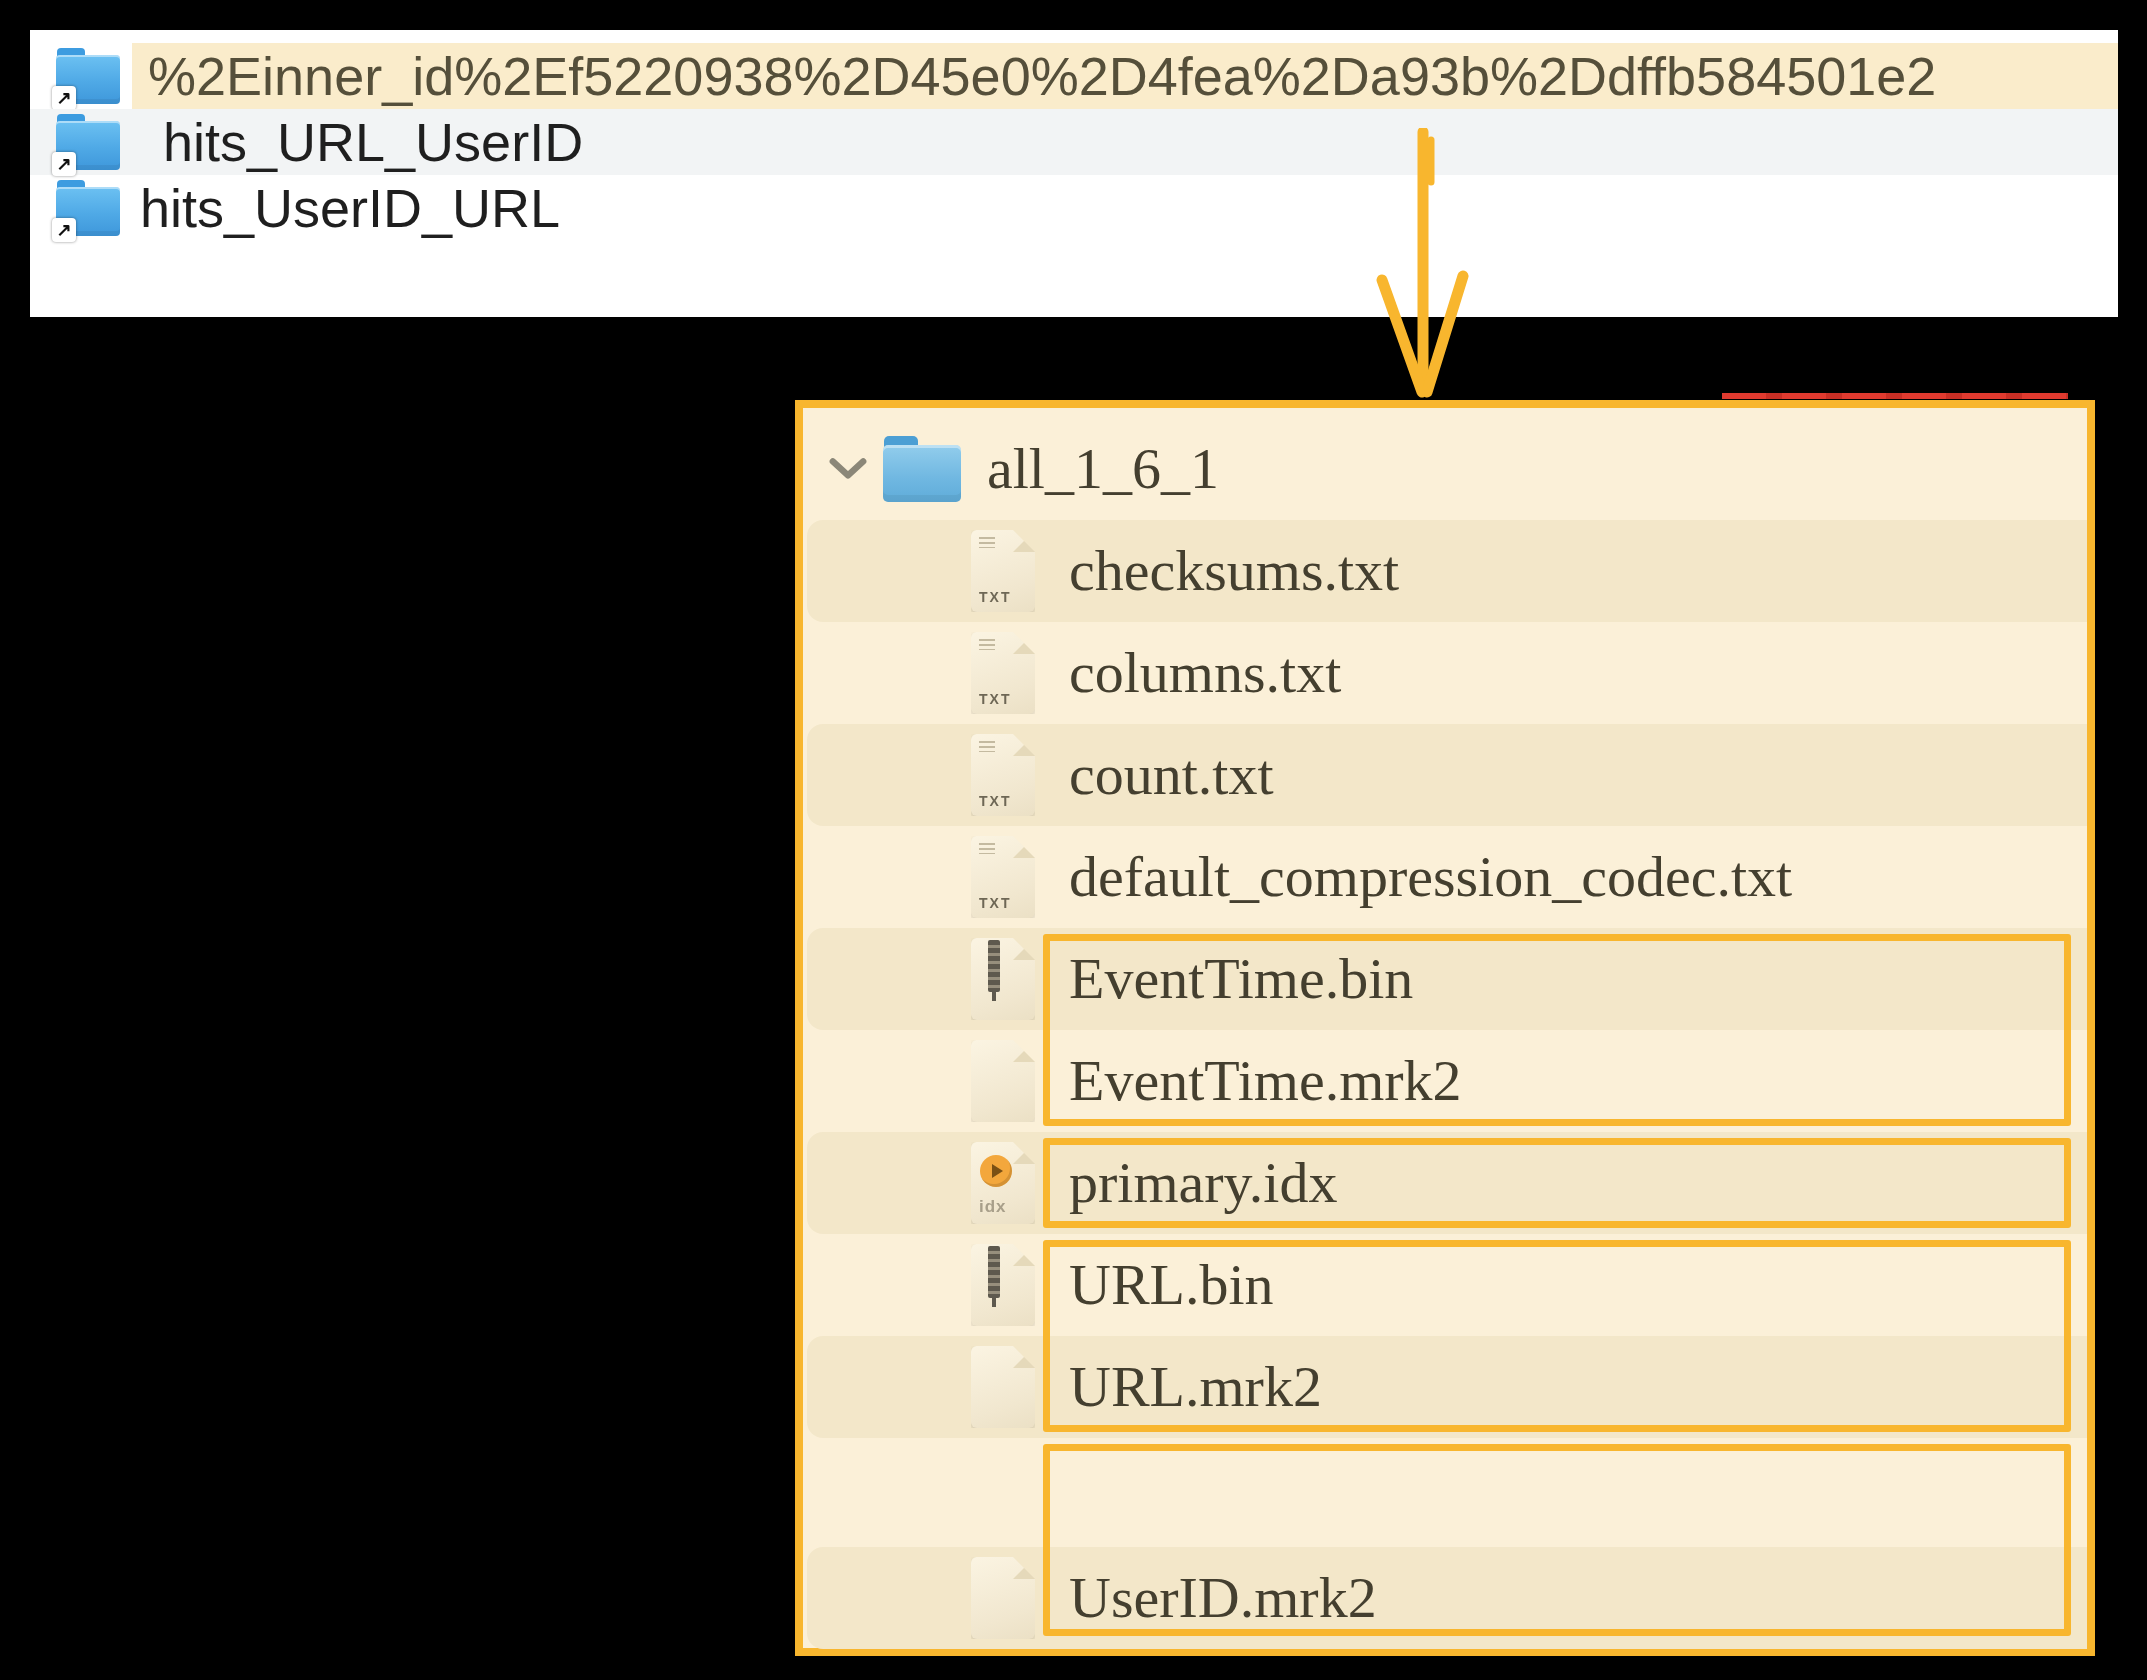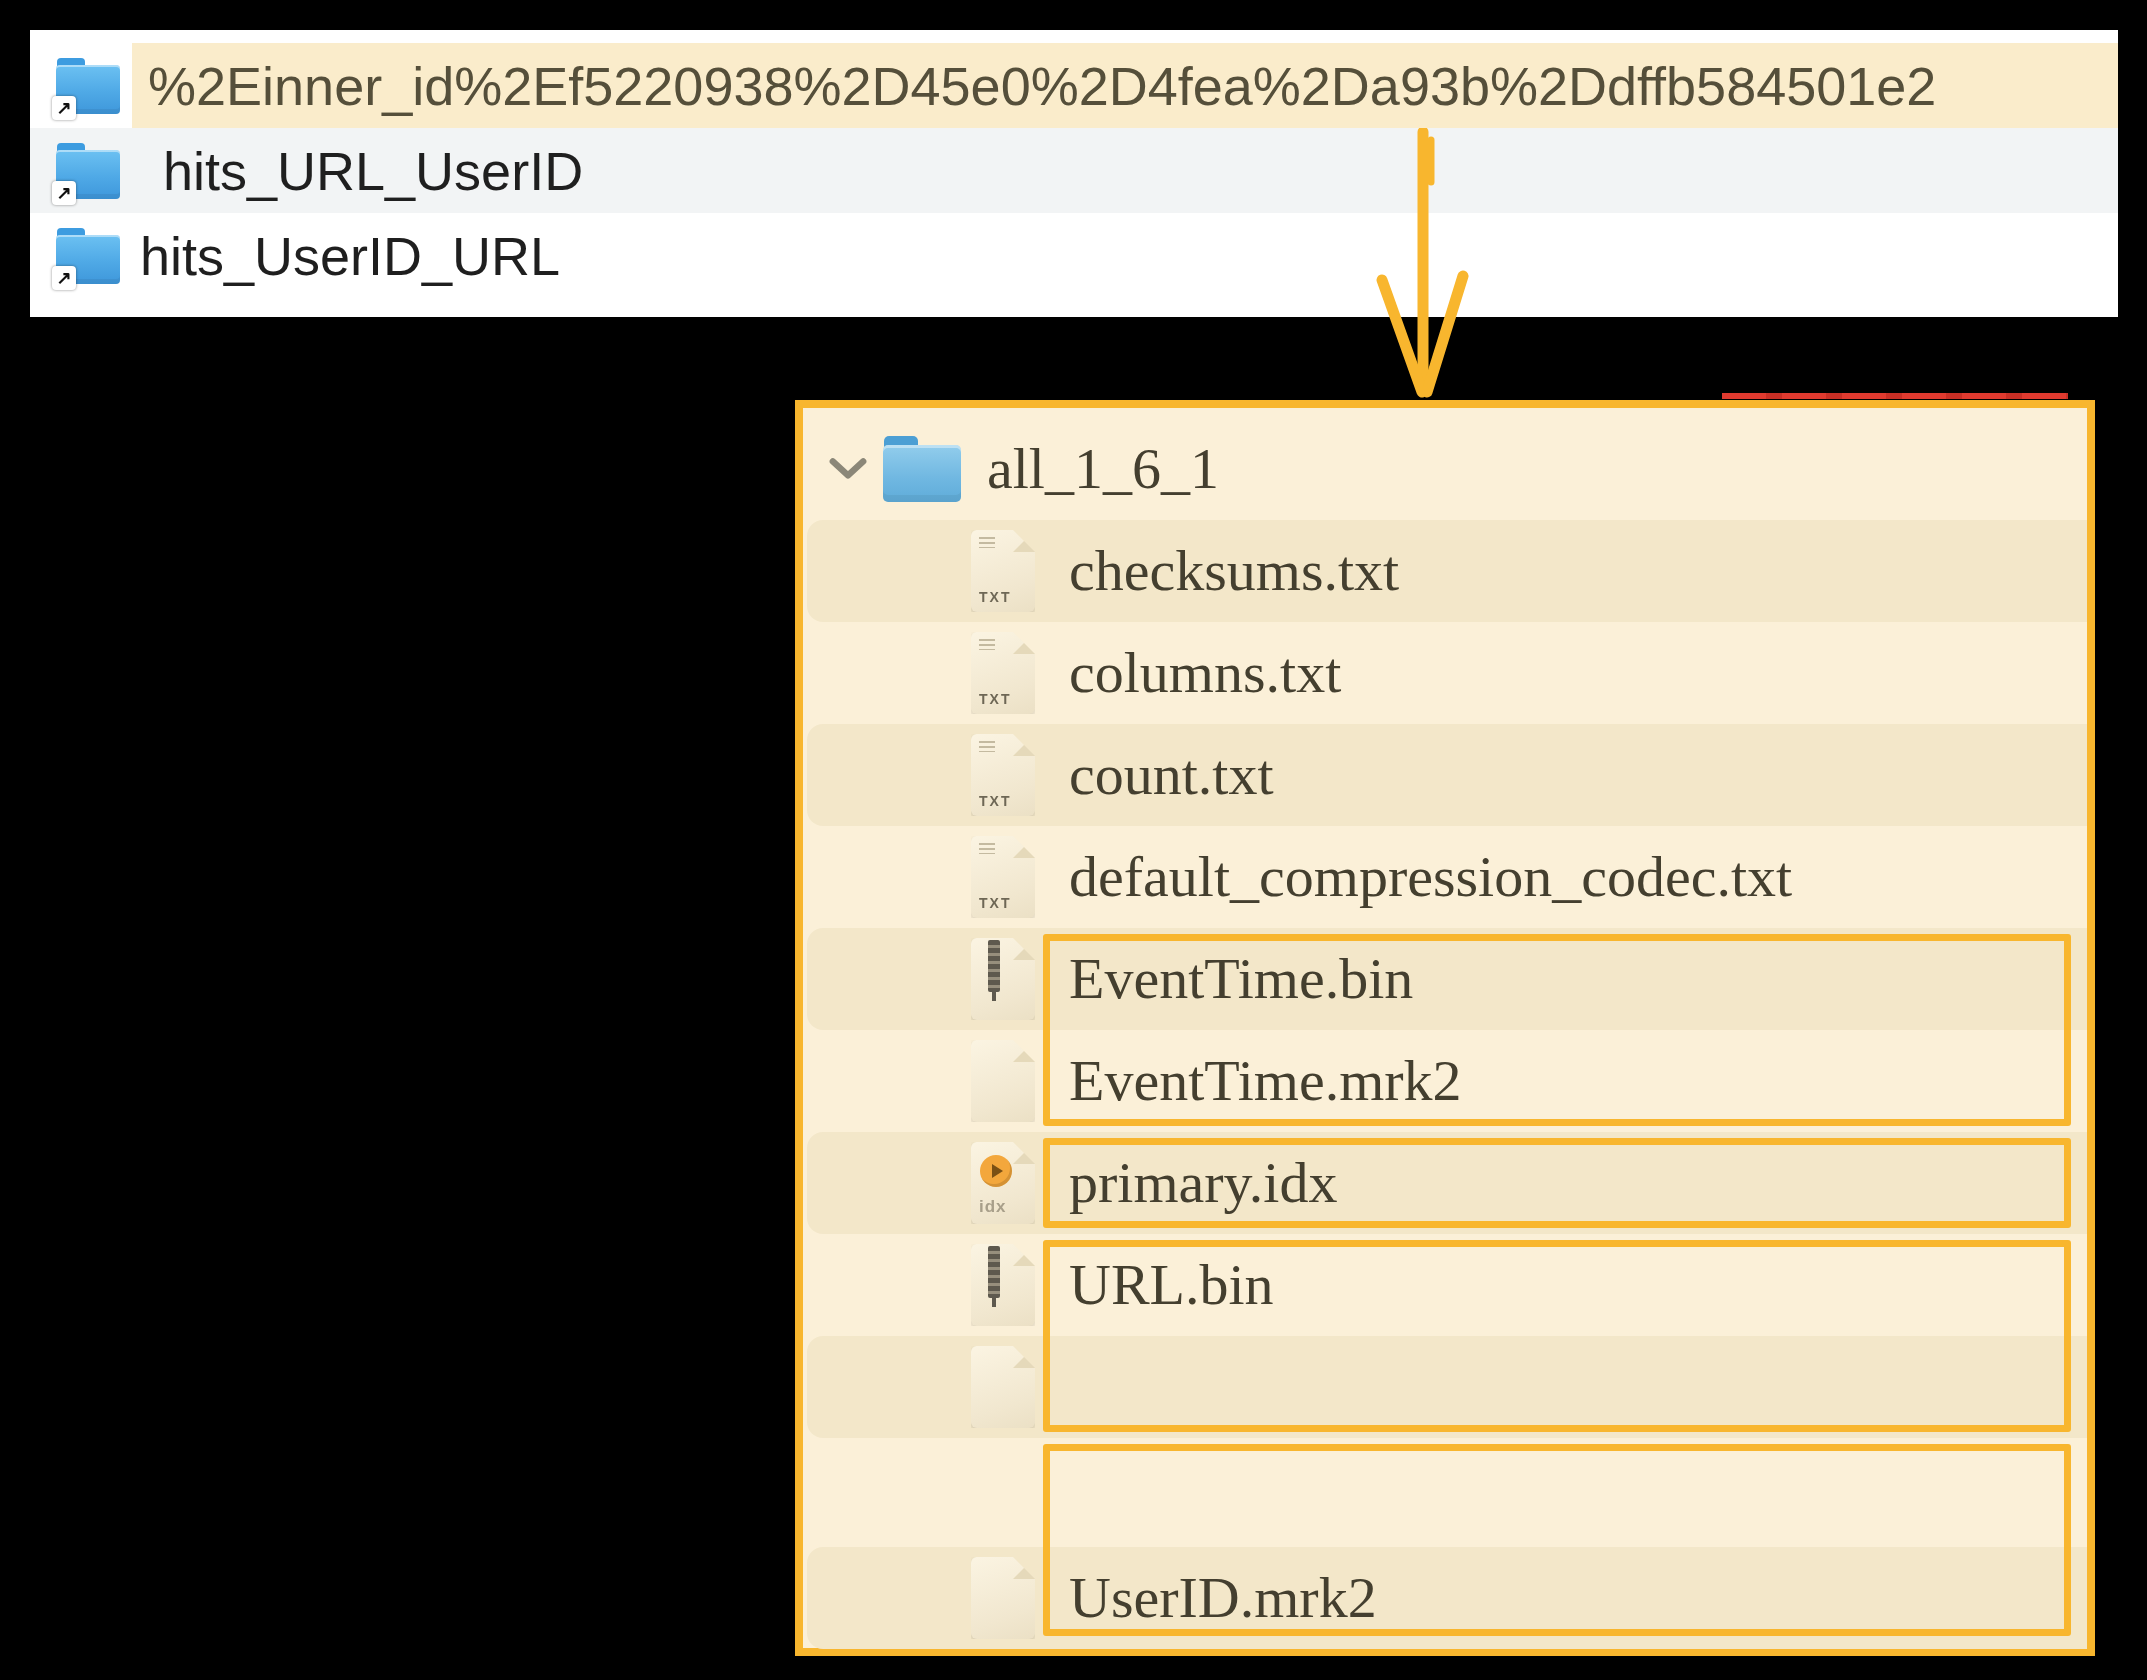--- a/index.html
+++ b/index.html
@@ -2,21 +2,21 @@
 <html><head>
 <meta charset="utf-8">
 <style>
   html,body{margin:0;padding:0;background:#000;}
   .stage{position:relative;width:2147px;height:1680px;background:#000;overflow:hidden;
          font-family:"Liberation Sans",sans-serif;}
 
   
   .finder-panel{position:absolute;left:30px;top:30px;width:2088px;height:287px;
                 background:#ffffff;padding-top:13px;box-sizing:border-box;}
-  .f-row{position:relative;height:85px;display:flex;align-items:center;padding-left:26px;}
+  .f-row{position:relative;height:66px;display:flex;align-items:center;padding-left:26px;}
   .f-row.alt{background:#F2F4F5;gap:23px;}
   .row-label{font-size:54px;line-height:1;color:#1f1f1f;white-space:nowrap;}
   .f-row .row-label{margin-left:20px;}
   .hl-band{flex:1;align-self:stretch;background:#FAECCB;display:flex;align-items:center;
            margin-left:12px;}
   .hl-band .row-label{margin-left:16px;color:#554F3A;}
 
   
   .folder-ic{position:relative;width:64px;height:60px;flex:0 0 auto;}
   .folder-ic .tab{position:absolute;left:1px;top:2px;width:28px;height:14px;
@@ -202,20 +202,21 @@
           <div class="doc bin">
             <div class="zip"></div>
           </div>
         </div>
         <span class="p-label">URL.bin</span>
       </div>
       <div class="p-row file-row stripe" style="top: 928px;">
         <div class="p-ic">
           <div class="doc doc"></div>
         </div>
+        <span class="p-label">URL.mrk2</span>
       </div>
       <div class="p-row file-row stripe" style="top: 1132px; margin-top: 7px;">
         <div class="p-ic">
           <div class="doc doc"></div>
         </div>
         <span class="p-label">UserID.mrk2</span>
       </div>
       <div class="hl-box" style="top: 526px; height: 192px;"></div>
       <div class="hl-box" style="top: 730px; height: 90px;"></div>
       <div class="hl-box" style="top: 832px; height: 192px;"></div>

